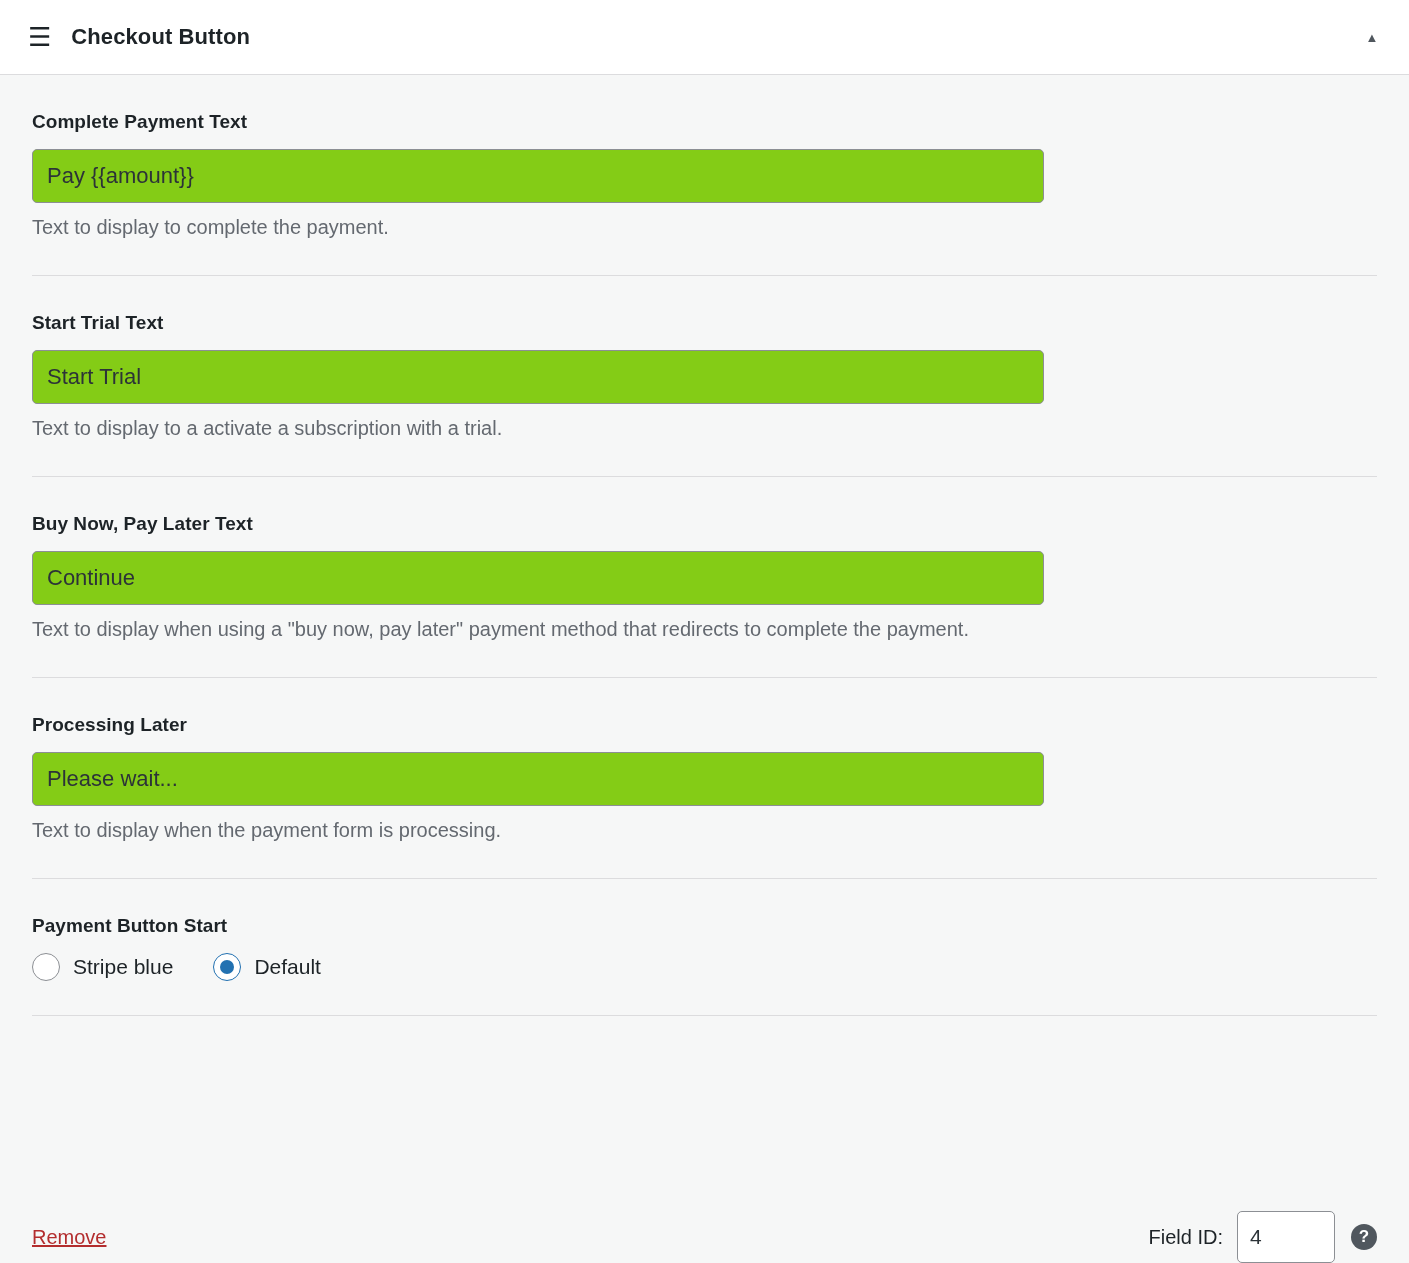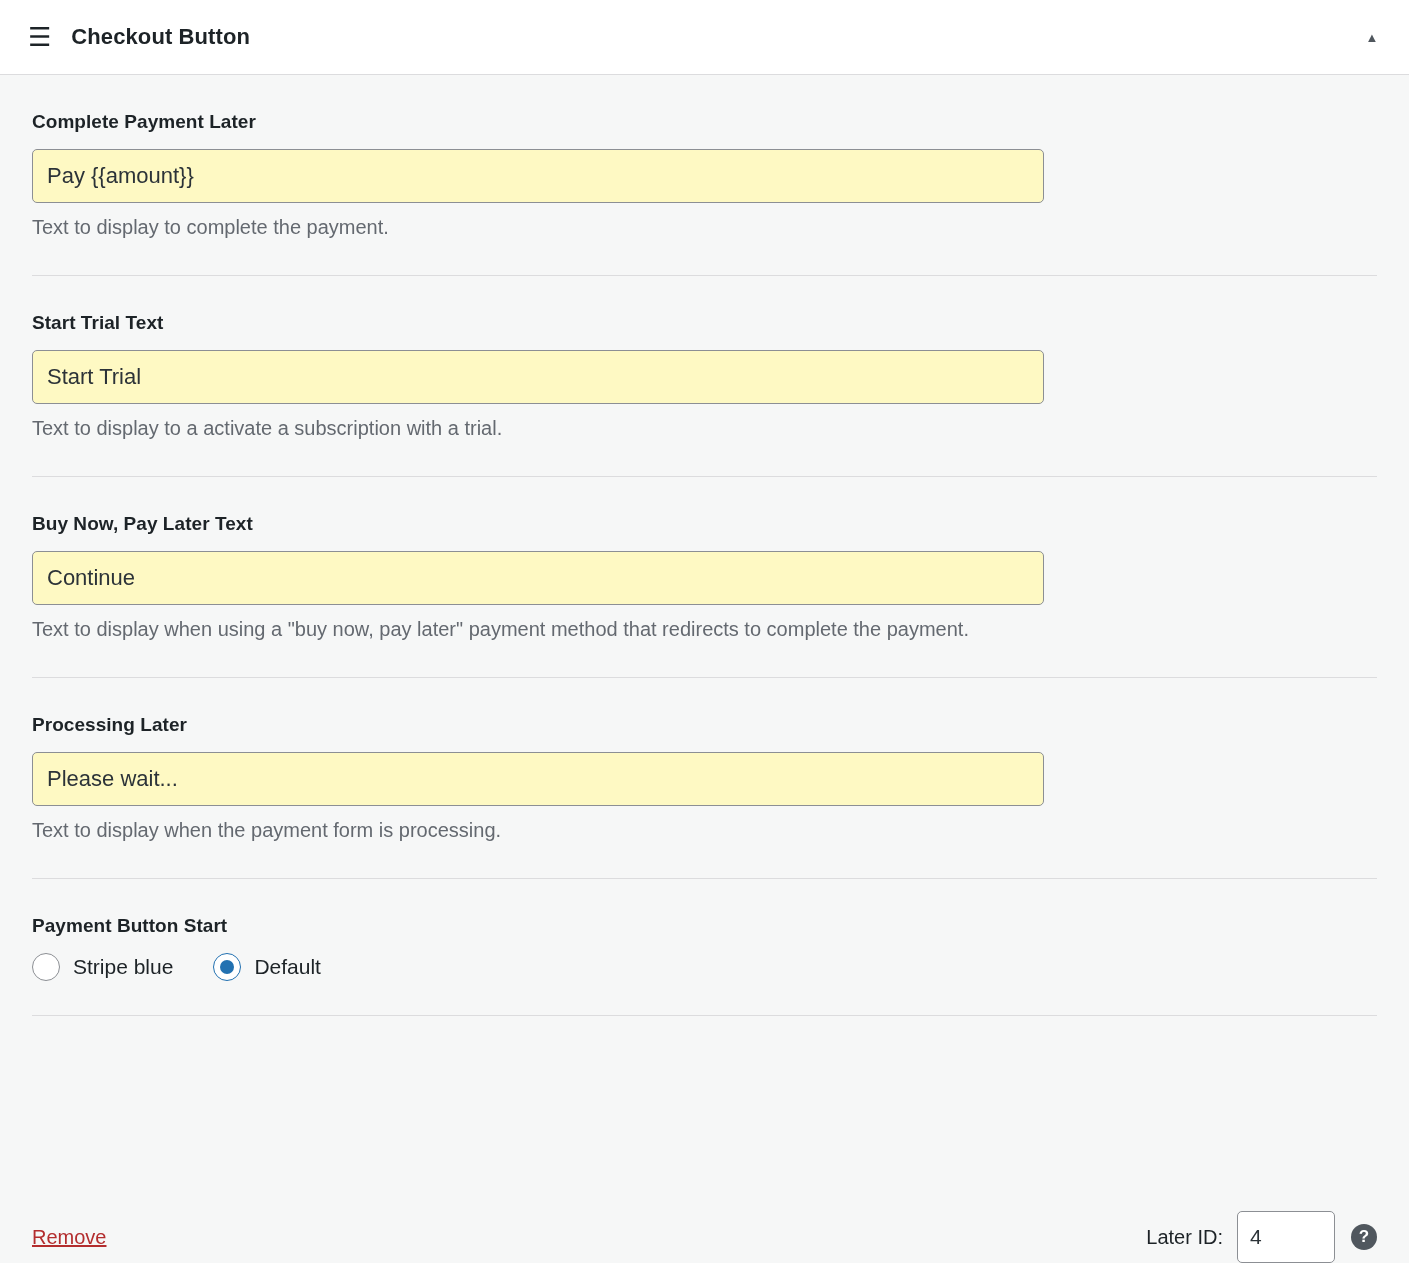--- a/index.html
+++ b/index.html
@@ -88,21 +88,21 @@
 
   .text-input {
     display: block;
     width: 1012px;
     height: 54px;
     box-sizing: border-box;
     padding: 8px 14px;
     font-size: 22px;
     font-family: "Liberation Sans", sans-serif;
     color: #2c3338;
-    background: #fef9c3;
+    background: #84cc16;
     border: 1px solid #8c8f94;
     border-radius: 5px;
     outline: none;
   }
 
   .field-desc {
     margin-top: 11px;
     font-size: 20px;
     color: #646970;
     line-height: 1.35;
@@ -212,21 +212,21 @@
 
   <div class="panel-header">
     <span class="drag-handle">☰</span>
     <span class="panel-title">Checkout Button</span>
     <span class="toggle-arrow">▲</span>
   </div>
 
   <div class="panel-body">
 
     <div class="field-group">
-      <span class="field-label">Complete Payment Later</span>
+      <span class="field-label">Complete Payment Text</span>
       <input class="text-input" type="text" value="Pay {{amount}}" style="">
       <div class="field-desc">Text to display to complete the payment.</div>
     </div>
 
     <div class="field-group">
       <span class="field-label">Start Trial Text</span>
       <input class="text-input" type="text" value="Start Trial" style="">
       <div class="field-desc">Text to display to a activate a subscription with a trial.</div>
     </div>
 
@@ -254,19 +254,19 @@
           <span class="radio-label">Default</span>
         </label>
       </div>
     </div>
 
   </div>
 
   <div class="panel-footer">
     <a class="remove-link" href="#">Remove</a>
     <div class="footer-right">
-      <span class="field-id-label">Later ID:</span>
+      <span class="field-id-label">Field ID:</span>
       <input class="field-id-input" type="text" value="4" style="">
       <span class="help-icon">?</span>
     </div>
   </div>
 
 </div>
 
 </body></html>

